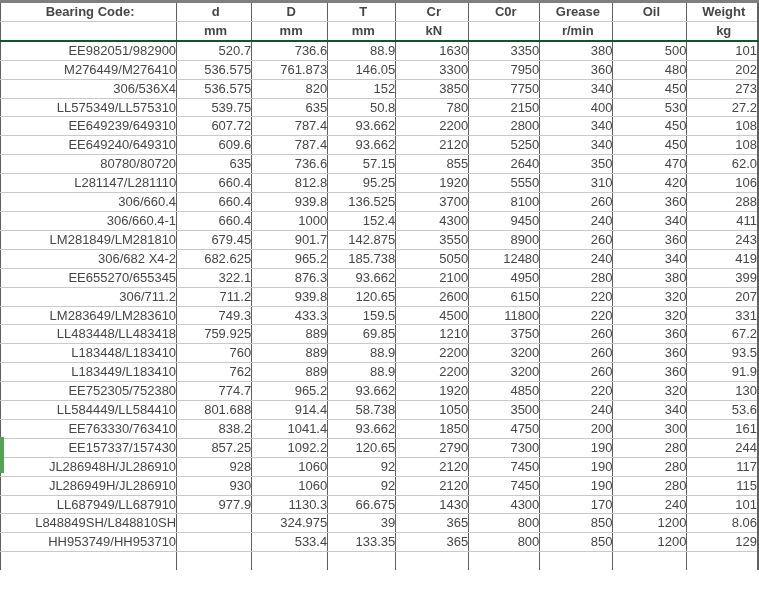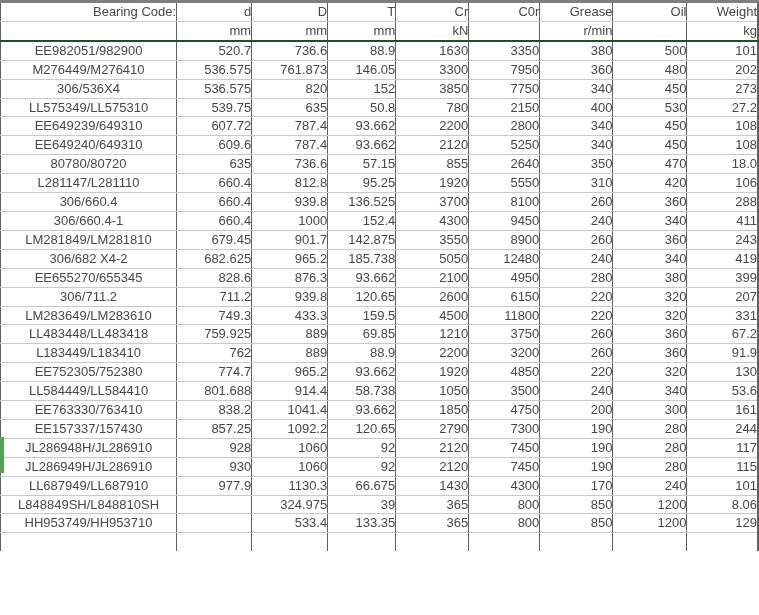--- a/index.html
+++ b/index.html
@@ -25,28 +25,29 @@
     border-right: 1px solid #5f5f5f;
     font-size: 13px;
     font-weight: normal;
     height: 17.9px;
     line-height: 17.9px;
     padding: 0;
     white-space: nowrap;
     overflow: hidden;
   }
   table.bearing th {
-    text-align: right;
+    text-align: center;
     padding-left: 3px;
     border-bottom: 1px solid #c9c9c9;
     color: #474747;
+    font-weight: bold;
   }
   table.bearing thead tr.units th { border-bottom: 2px solid #14532d; }
   table.bearing td { border-bottom: 1px solid #c9c9c9; }
-  td.code { text-align: center;  padding-left: 3px; }
+  td.code { text-align: right;  padding-left: 3px; }
   td.num  { text-align: right; padding-right: 4px; }
   tr.stub td { border-bottom: none; height: 18px; }
   #row-marker {
     position: absolute;
     left: 0;
     top: 437px;
     width: 4px;
     height: 36px;
     background: #54a354;
     z-index: 2;
@@ -162,21 +163,21 @@
         </tr>
         <tr>
           <td class="code">80780/80720</td>
           <td class="num">635</td>
           <td class="num">736.6</td>
           <td class="num">57.15</td>
           <td class="num">855</td>
           <td class="num">2640</td>
           <td class="num">350</td>
           <td class="num">470</td>
-          <td class="num">18.0</td>
+          <td class="num">62.0</td>
         </tr>
         <tr>
           <td class="code">L281147/L281110</td>
           <td class="num">660.4</td>
           <td class="num">812.8</td>
           <td class="num">95.25</td>
           <td class="num">1920</td>
           <td class="num">5550</td>
           <td class="num">310</td>
           <td class="num">420</td>
@@ -221,21 +222,21 @@
           <td class="num">965.2</td>
           <td class="num">185.738</td>
           <td class="num">5050</td>
           <td class="num">12480</td>
           <td class="num">240</td>
           <td class="num">340</td>
           <td class="num">419</td>
         </tr>
         <tr>
           <td class="code">EE655270/655345</td>
-          <td class="num">828.6</td>
+          <td class="num">322.1</td>
           <td class="num">876.3</td>
           <td class="num">93.662</td>
           <td class="num">2100</td>
           <td class="num">4950</td>
           <td class="num">280</td>
           <td class="num">380</td>
           <td class="num">399</td>
         </tr>
         <tr>
           <td class="code">306/711.2</td>
@@ -264,20 +265,31 @@
           <td class="num">759.925</td>
           <td class="num">889</td>
           <td class="num">69.85</td>
           <td class="num">1210</td>
           <td class="num">3750</td>
           <td class="num">260</td>
           <td class="num">360</td>
           <td class="num">67.2</td>
         </tr>
         <tr>
+          <td class="code">L183448/L183410</td>
+          <td class="num">760</td>
+          <td class="num">889</td>
+          <td class="num">88.9</td>
+          <td class="num">2200</td>
+          <td class="num">3200</td>
+          <td class="num">260</td>
+          <td class="num">360</td>
+          <td class="num">93.5</td>
+        </tr>
+        <tr>
           <td class="code">L183449/L183410</td>
           <td class="num">762</td>
           <td class="num">889</td>
           <td class="num">88.9</td>
           <td class="num">2200</td>
           <td class="num">3200</td>
           <td class="num">260</td>
           <td class="num">360</td>
           <td class="num">91.9</td>
         </tr>

